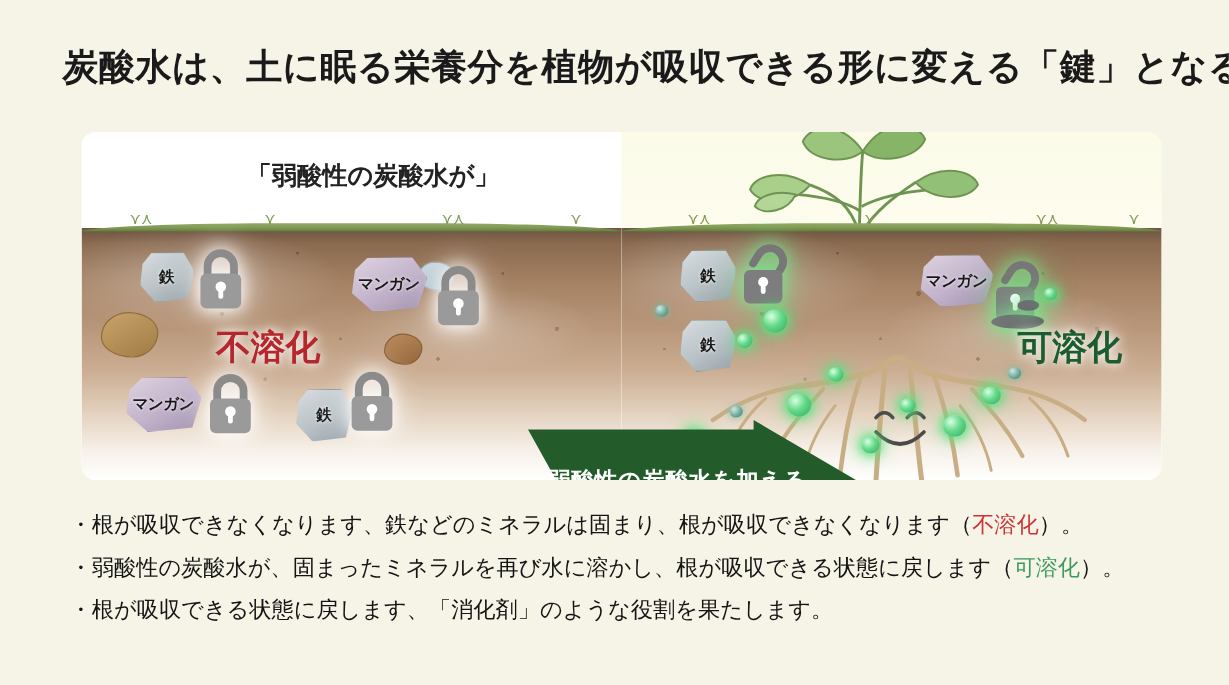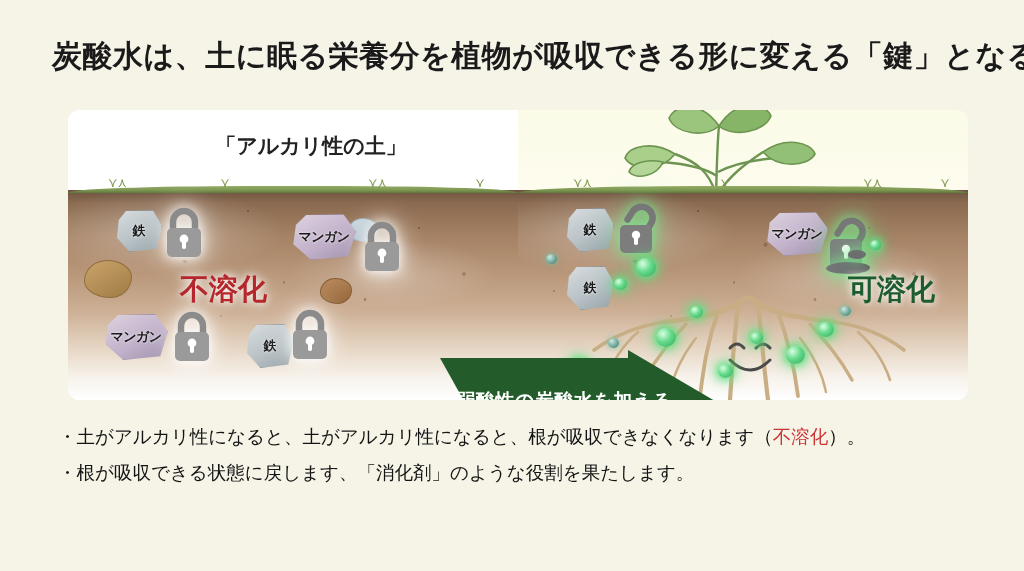--- a/index.html
+++ b/index.html
@@ -226,21 +226,21 @@
 
   <div class="panel-half panel-left">
     <div class="sky sky-left"></div>
     <div class="soil"></div>
     <div class="grass"></div>
     <div class="tuft" style="left:40px;">⋎⋏</div>
     <div class="tuft" style="left:150px;">⋎</div>
     <div class="tuft" style="left:300px;">⋎⋏</div>
     <div class="tuft" style="left:405px;">⋎</div>
 
-    <div class="panel-heading">「アルカリ性の土」</div>
+    <div class="panel-heading">「弱酸性の炭酸水が」</div>
 
     <div class="pebble" style="left:16px;top:150px;width:46px;height:36px;background:linear-gradient(150deg,#c9a36a,#a07c45);border:1.5px solid #8f6d3c;"></div>
     <div class="pebble" style="left:252px;top:168px;width:30px;height:24px;background:linear-gradient(150deg,#bb8c5e,#94663a);border:1.2px solid #845c34;"></div>
     <div class="pebble" style="left:280px;top:108px;width:28px;height:22px;background:linear-gradient(150deg,#cfdbe2,#9fb3c0);border:1.2px solid #93a6b2;"></div>
 
     <div class="stone glow-white" style="left:48px;top:100px;width:44px;height:40px;">
       <span>鉄</span>
     </div>
 
     <div class="lock glow-white" style="left:92px;top:96px;">
@@ -404,18 +404,21 @@
   <div class="arrow">
     <svg width="275" height="102" viewBox="0 0 275 102">
       <path d="M0 8 L24 51 L0 94 L188 94 L188 102 L275 51 L188 0 L188 8 Z" fill="#235c2a"></path>
     </svg>
     <div class="arrow-label">弱酸性の炭酸水を加える</div>
   </div>
 </div>
 
 <div class="bullets">
   <div class="bullet">
-    <span>・土がアルカリ性になると、土がアルカリ性になると、根が吸収できなくなります（</span><span class="kw-red">不溶化</span><span>）。</span>
+    <span>・根が吸収できなくなります、鉄などのミネラルは固まり、根が吸収できなくなります（</span><span class="kw-red">不溶化</span><span>）。</span>
+  </div>
+  <div class="bullet">
+    <span>・弱酸性の炭酸水が、固まったミネラルを再び水に溶かし、根が吸収できる状態に戻します（</span><span class="kw-green">可溶化</span><span>）。</span>
   </div>
   <div class="bullet">
     <span>・根が吸収できる状態に戻します、「消化剤」のような役割を果たします。</span>
   </div>
 </div>
 
 </body></html>

